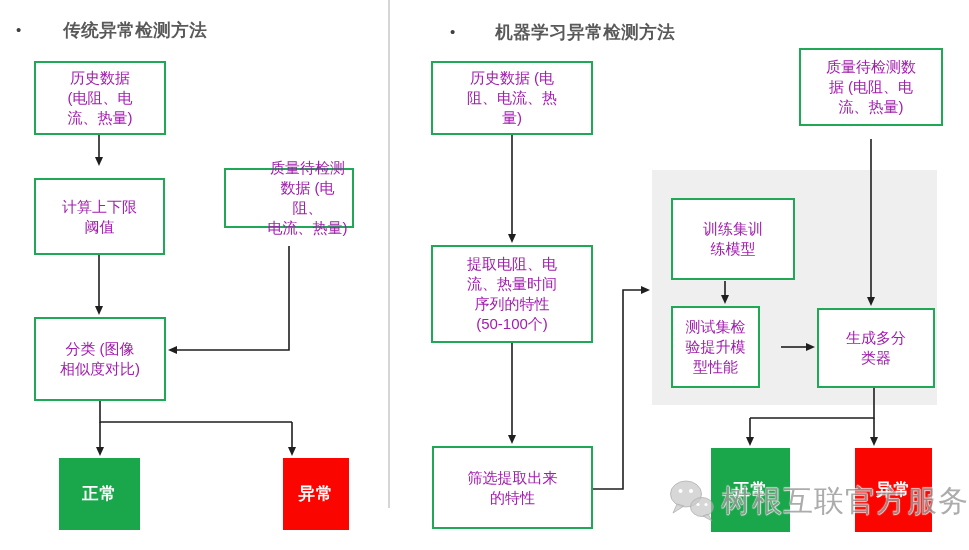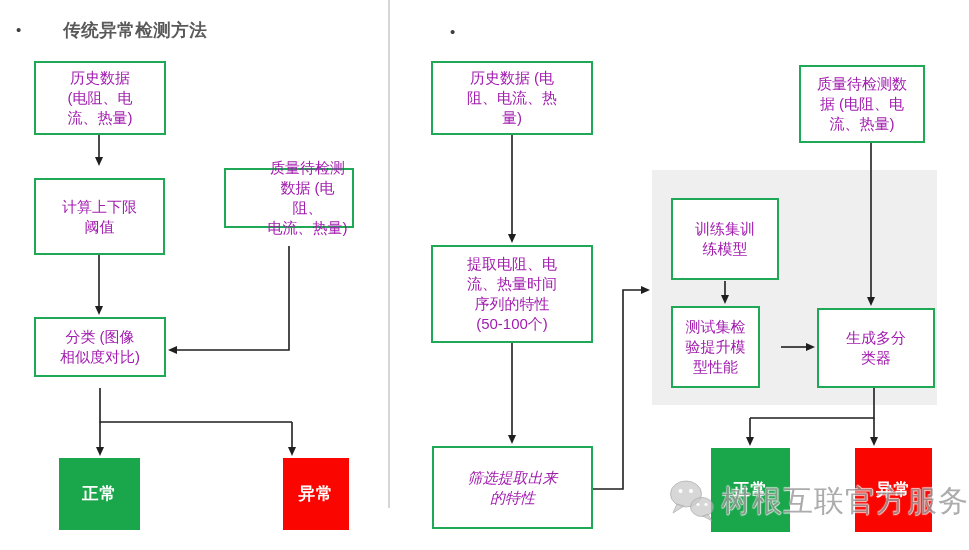--- a/index.html
+++ b/index.html
@@ -52,20 +52,21 @@
   <div class="divider" style="left:388px;height:508px;"></div>
 
   <div class="gray-panel" style="left:652px;top:170px;width:285px;height:235px;"></div>
 
   <div class="sec-title" style="left:16px;top:20px;gap:42px;">
     <span class="bullet">•</span>
     <span class="t">传统异常检测方法</span>
   </div>
   <div class="sec-title" style="left:450px;top:22px;gap:40px;">
     <span class="bullet">•</span>
+    <span class="t">机器学习异常检测方法</span>
   </div>
 
   <svg class="connectors" width="969" height="550" viewBox="0 0 969 550">
     <defs>
       <marker id="ah" markerUnits="userSpaceOnUse" markerWidth="10" markerHeight="9" refX="6" refY="4" orient="auto">
         <path d="M0,0 L9,4 L0,8 Z" style="fill:var(--line);stroke:none;"></path>
       </marker>
     </defs>
 
     <path d="M99,135 V163" marker-end="url(#ah)"></path>
@@ -87,38 +88,38 @@
   </svg>
 
   <div class="node" style="left:34px;top:61px;width:132px;height:74px;">历史数据
 (电阻、电
 流、热量)</div>
   <div class="node" style="left:34px;top:178px;width:131px;height:77px;">计算上下限
 阈值</div>
   <div class="node" style="left:224px;top:168px;width:130px;height:60px;padding-left:40px;">质量待检测
 数据 (电阻、
 电流、热量)</div>
-  <div class="node" style="left:34px;top:317px;width:132px;height:60px;">分类 (图像
+  <div class="node" style="left:34px;top:317px;width:132px;height:84px;">分类 (图像
 相似度对比)</div>
   <div class="node result green" style="left:59px;top:458px;width:81px;height:72px;">正常</div>
   <div class="node result red" style="left:259px;top:458px;width:66px;height:72px;">异常</div>
 
   <div class="node" style="left:431px;top:61px;width:162px;height:74px;">历史数据 (电
 阻、电流、热
 量)</div>
   <div class="node" style="left:431px;top:245px;width:162px;height:98px;">提取电阻、电
 流、热量时间
 序列的特性
 (50-100个)</div>
-  <div class="node" style="left:432px;top:446px;width:161px;height:83px;font-style:italic;">筛选提取出来
+  <div class="node" style="left:432px;top:446px;width:161px;height:83px;">筛选提取出来
 的特性</div>
-  <div class="node" style="left:799px;top:65px;width:126px;height:78px;">质量待检测数
+  <div class="node" style="left:799px;top:48px;width:144px;height:78px;">质量待检测数
 据 (电阻、电
 流、热量)</div>
-  <div class="node" style="left:671px;top:198px;width:108px;height:82px;">训练集训
+  <div class="node" style="left:671px;top:198px;width:124px;height:82px;">训练集训
 练模型</div>
   <div class="node" style="left:671px;top:306px;width:89px;height:82px;">测试集检
 验提升模
 型性能</div>
   <div class="node" style="left:817px;top:308px;width:118px;height:80px;">生成多分
 类器</div>
   <div class="node result green" style="left:711px;top:448px;width:79px;height:84px;">正常</div>
   <div class="node result red" style="left:831px;top:448px;width:77px;height:84px;">异常</div>
 
   <div class="watermark" style="left:668px;top:479px;">

